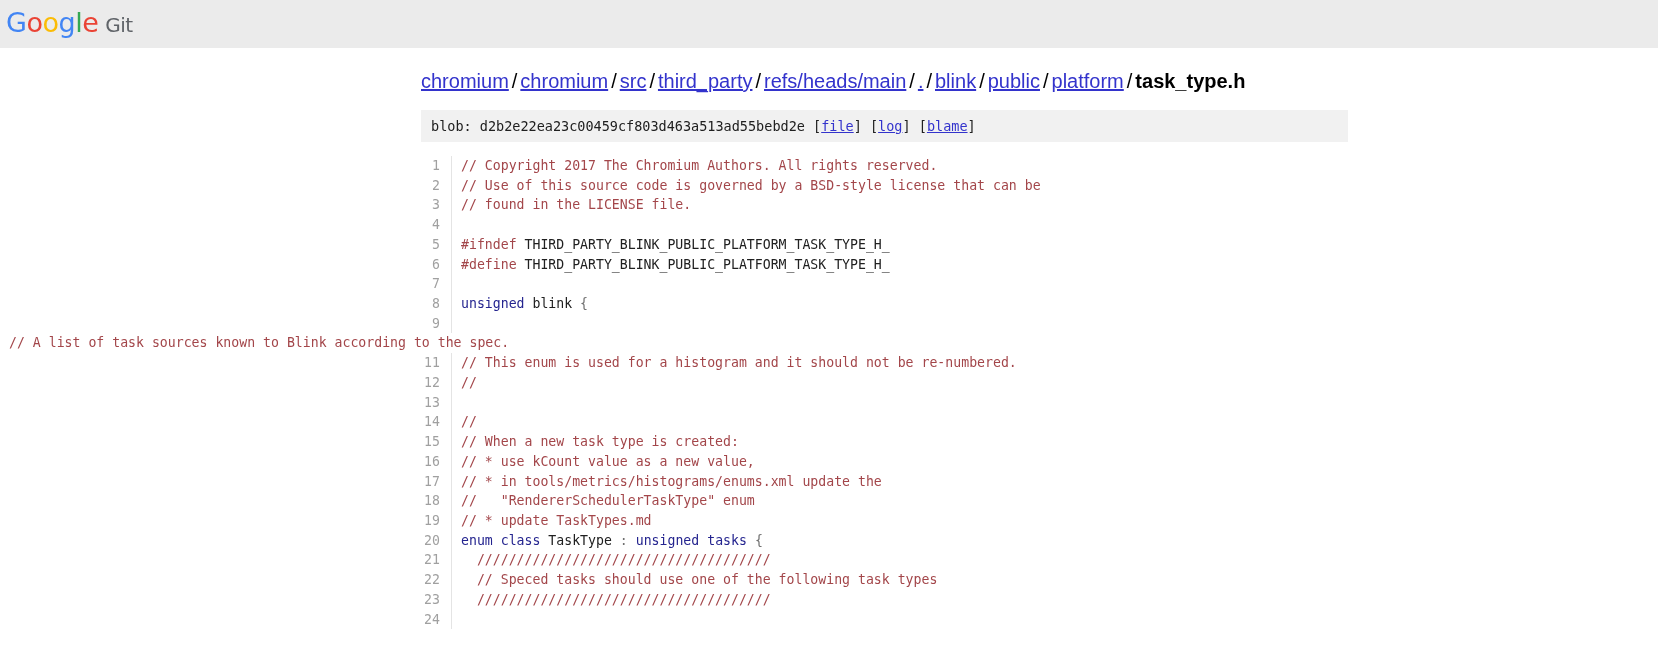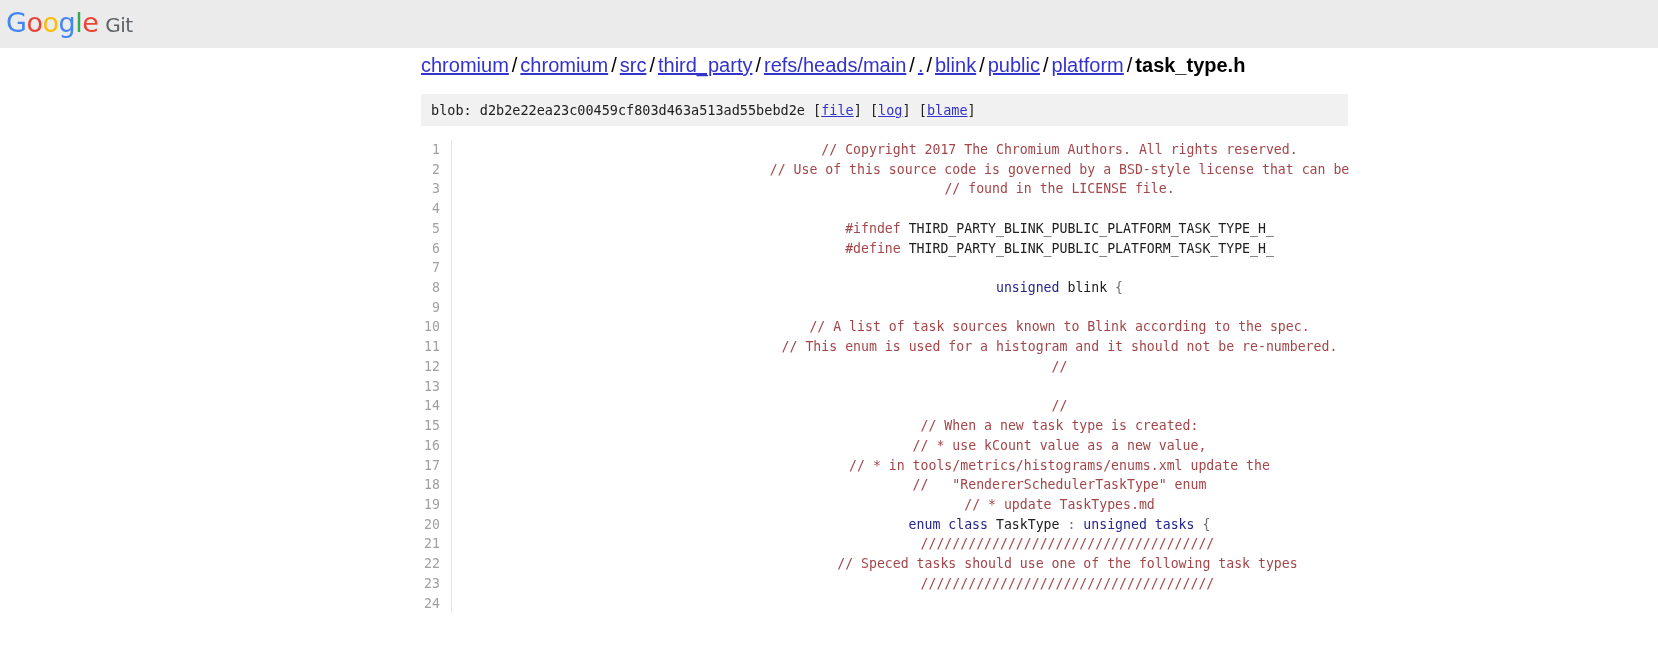--- a/index.html
+++ b/index.html
@@ -42,20 +42,21 @@
   #site-logo .product-name {
     margin-left: 7px;
     color: #5f6368;
     font-size: 20px;
     font-family: "DejaVu Sans", sans-serif;
     font-weight: 400;
   }
 
   
   #content {
+    padding-top: 16px;
   }
 
   
   #breadcrumb {
     margin: 0;
     padding: 0 0 0 421px;
     font-size: 20px;
     line-height: 34px;
     color: #000;
     font-family: "Liberation Sans", sans-serif;
@@ -110,21 +111,20 @@
     padding-right: 11px;
     color: #a0a0a0;
     border-right: 1px solid #e4e4e4;
     flex: 0 0 452px;
     user-select: none;
   }
   .line-code {
     padding-left: 9px;
     color: #202020;
     flex: 1 1 auto;
-    text-align: center;
   }
 
   
   .c  { color: #a3464a; }   
   .pp { color: #a3464a; }   
   .kw { color: #24248f; }   
   .id { color: #202020; }   
   .pn { color: #707070; }   
 </style>
 </head>
@@ -151,21 +151,21 @@
   <div id="code-listing">
       <div class="code-line"><span class="line-no">1</span><span class="line-code"><span class="c">// Copyright 2017 The Chromium Authors. All rights reserved.</span></span></div>
       <div class="code-line"><span class="line-no">2</span><span class="line-code"><span class="c">// Use of this source code is governed by a BSD-style license that can be</span></span></div>
       <div class="code-line"><span class="line-no">3</span><span class="line-code"><span class="c">// found in the LICENSE file.</span></span></div>
       <div class="code-line"><span class="line-no">4</span><span class="line-code">&nbsp;</span></div>
       <div class="code-line"><span class="line-no">5</span><span class="line-code"><span class="pp">#ifndef</span><span class="id"> THIRD_PARTY_BLINK_PUBLIC_PLATFORM_TASK_TYPE_H_</span></span></div>
       <div class="code-line"><span class="line-no">6</span><span class="line-code"><span class="pp">#define</span><span class="id"> THIRD_PARTY_BLINK_PUBLIC_PLATFORM_TASK_TYPE_H_</span></span></div>
       <div class="code-line"><span class="line-no">7</span><span class="line-code">&nbsp;</span></div>
       <div class="code-line"><span class="line-no">8</span><span class="line-code"><span class="kw">unsigned</span><span class="id"> blink </span><span class="pn">{</span></span></div>
       <div class="code-line"><span class="line-no">9</span><span class="line-code">&nbsp;</span></div>
-      <div class="code-line"><span class="line-no">10</span><span class="line-code"><span class="c">// A list of task sources known to Blink according to the spec.</span></span></div>
+      <div class="code-line"><span class="line-code"><span class="c">// A list of task sources known to Blink according to the spec.</span></span></div>
       <div class="code-line"><span class="line-no">11</span><span class="line-code"><span class="c">// This enum is used for a histogram and it should not be re-numbered.</span></span></div>
       <div class="code-line"><span class="line-no">12</span><span class="line-code"><span class="c">//</span></span></div>
       <div class="code-line"><span class="line-no">13</span></div>
       <div class="code-line"><span class="line-no">14</span><span class="line-code"><span class="c">//</span></span></div>
       <div class="code-line"><span class="line-no">15</span><span class="line-code"><span class="c">// When a new task type is created:</span></span></div>
       <div class="code-line"><span class="line-no">16</span><span class="line-code"><span class="c">// * use kCount value as a new value,</span></span></div>
       <div class="code-line"><span class="line-no">17</span><span class="line-code"><span class="c">// * in tools/metrics/histograms/enums.xml update the</span></span></div>
       <div class="code-line"><span class="line-no">18</span><span class="line-code"><span class="c">//   "RendererSchedulerTaskType" enum</span></span></div>
       <div class="code-line"><span class="line-no">19</span><span class="line-code"><span class="c">// * update TaskTypes.md</span></span></div>
       <div class="code-line"><span class="line-no">20</span><span class="line-code"><span class="kw">enum</span><span class="id"> </span><span class="kw">class</span><span class="id"> TaskType </span><span class="pn">:</span><span class="id"> </span><span class="kw">unsigned</span><span class="id"> </span><span class="kw">tasks</span><span class="id"> </span><span class="pn">{</span></span></div>

